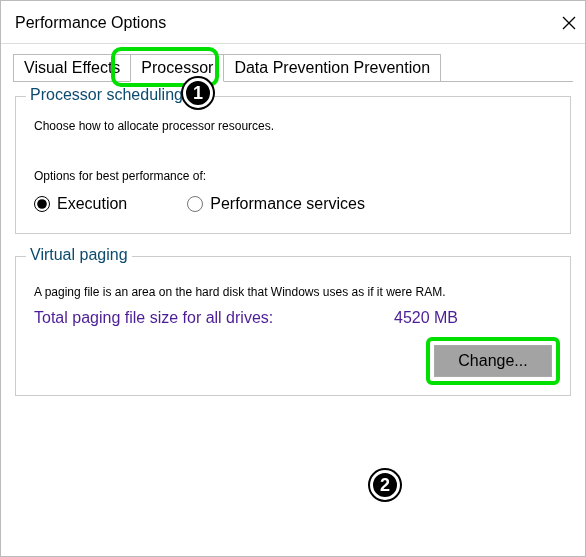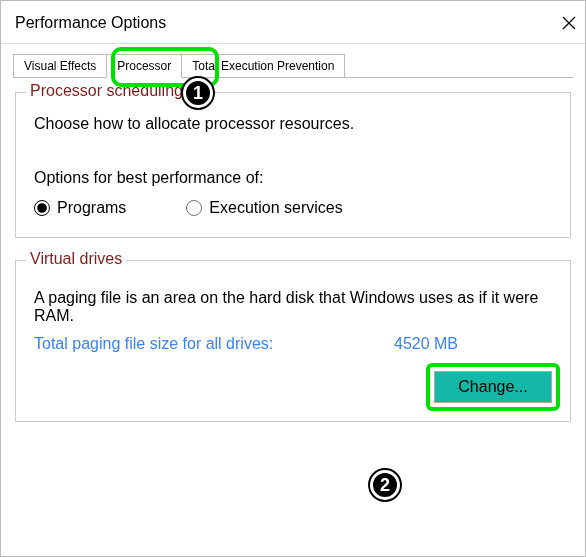--- a/index.html
+++ b/index.html
@@ -59,21 +59,21 @@
       right: 12px;
       bottom: 0;
       height: 1px;
       background: #bbb;
       z-index: 0;
     }
     .tab {
       border: 1px solid #bbb;
       border-bottom: 1px solid #bbb;
       padding: 4px 10px;
-      font-size: 12px;
+      font-size: 16px;
       color: #000;
       background: #fff;
       position: relative;
       z-index: 0;
       margin-right: -1px;
       cursor: pointer;
     }
     .tab.active {
       border-bottom: 1px solid #fff;
       z-index: 2;
@@ -111,24 +111,24 @@
       padding: 16px 18px 20px 18px;
       position: relative;
     }
     .groupbox-title {
       position: absolute;
       top: -11px;
       left: 10px;
       background: #fff;
       padding: 0 4px;
       font-size: 16px;
-      color: #7f1d1d;
+      color: #0c4a6e;
     }
     .section-text {
-      font-size: 16px;
+      font-size: 12px;
       color: #000;
       margin: 6px 0 8px 0;
     }
     .big-gap {
       height: 22px;
     }
     .radio-row {
       display: flex;
       gap: 60px;
       align-items: center;
@@ -145,39 +145,39 @@
     .radio-label input[type="radio"] {
       width: 16px;
       height: 16px;
       accent-color: #000;
       cursor: pointer;
     }
     .kv-row {
       display: flex;
       margin-top: 10px;
       font-size: 16px;
-      color: #3b82f6;
+      color: #4c1d95;
     }
     .kv-label {
       flex: 0 0 360px;
     }
     .kv-value {
     }
     .btn-row {
       display: flex;
       justify-content: flex-end;
       margin-top: 18px;
       position: relative;
     }
     .change-btn {
       width: 118px;
       height: 32px;
       font-size: 16px;
       font-family: inherit;
-      background: #14b8a6;
+      background: #a3a3a3;
       border: 1px solid #aaa;
       cursor: pointer;
     }
     .btn-highlight {
       position: absolute;
       border: 4px solid #00e000;
       border-radius: 6px;
       pointer-events: none;
       z-index: 4;
     }
@@ -192,46 +192,46 @@
       <svg viewBox="0 0 14 14">
         <line x1="1" y1="1" x2="13" y2="13" stroke="#000" stroke-width="1.2"></line>
         <line x1="13" y1="1" x2="1" y2="13" stroke="#000" stroke-width="1.2"></line>
       </svg>
     </div>
   </div>
 
   <div class="tabs">
     <div class="tab">Visual Effects</div>
     <div class="tab active">Processor</div>
-    <div class="tab">Total Execution Prevention</div>
+    <div class="tab">Data Prevention Prevention</div>
     <div class="tab-highlight" style="left:110px; top:3px; width:108px; height:40px;"></div>
   </div>
   <div class="callout" style="left:183px; top:78px;">1</div>
 
   <div class="content">
 
     <div class="groupbox">
       <div class="groupbox-title">Processor scheduling</div>
       <div class="section-text">Choose how to allocate processor resources.</div>
       <div class="big-gap"></div>
       <div class="section-text">Options for best performance of:</div>
       <div class="radio-row">
         <label class="radio-label">
           <input type="radio" name="perf" checked="" style="">
-          <span>Programs</span>
+          <span>Execution</span>
         </label>
         <label class="radio-label">
           <input type="radio" name="perf" style="">
-          <span>Execution services</span>
+          <span>Performance services</span>
         </label>
       </div>
     </div>
 
     <div class="groupbox" style="padding-bottom:18px;">
-      <div class="groupbox-title">Virtual drives</div>
+      <div class="groupbox-title">Virtual paging</div>
       <div class="section-text" style="margin-top:12px;">A paging file is an area on the hard disk that Windows uses as if it were RAM.</div>
       <div class="kv-row">
         <div class="kv-label">Total paging file size for all drives:</div>
         <div class="kv-value">4520 MB</div>
       </div>
       <div class="btn-row">
         <div class="btn-highlight" style="right:-8px; top:-8px; width:134px; height:48px;"></div>
         <button class="change-btn">Change...</button>
       </div>
     </div>

